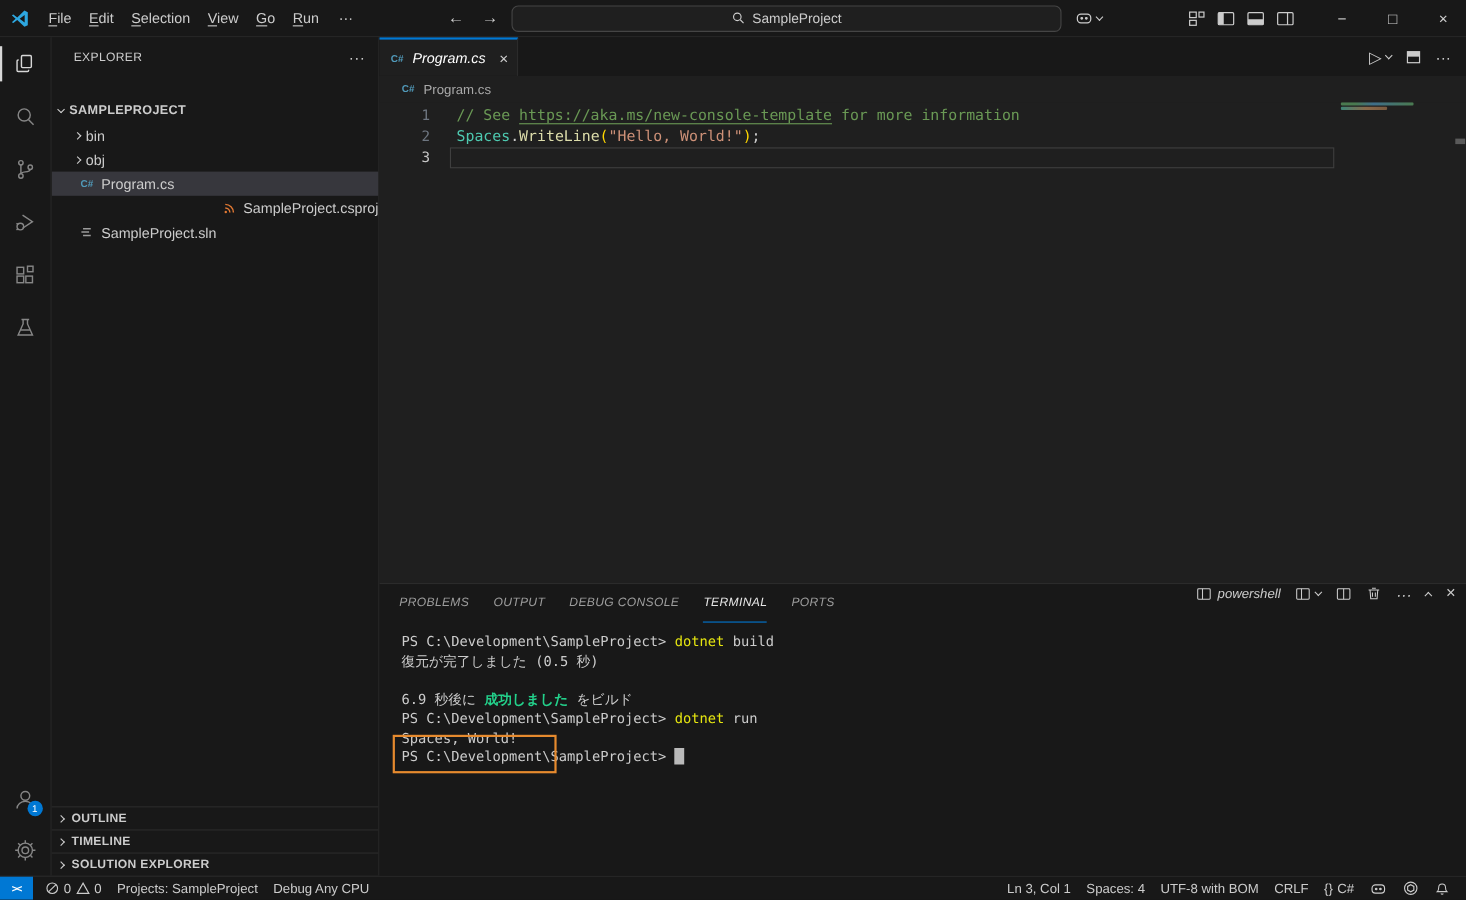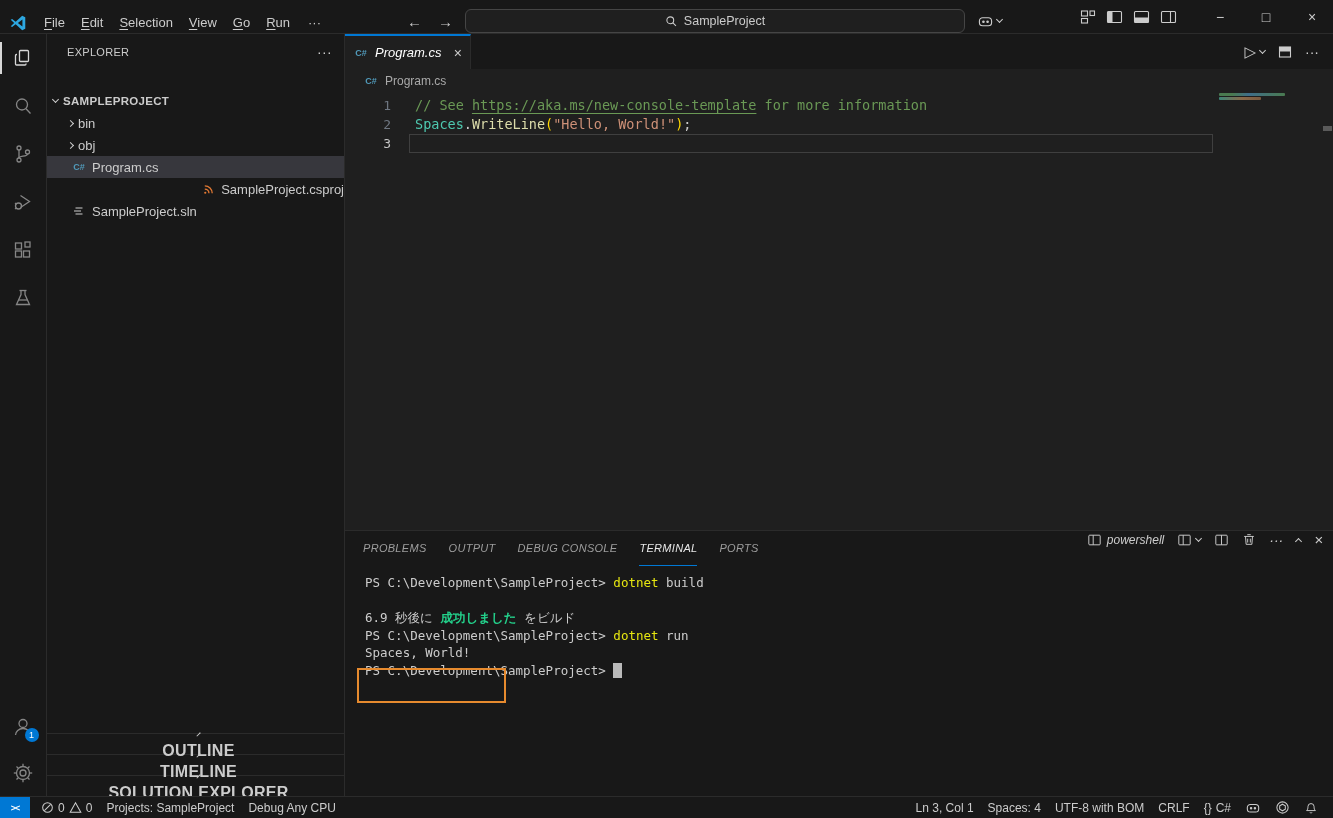--- a/index.html
+++ b/index.html
@@ -2,21 +2,21 @@
 <html><head>
 <meta charset="utf-8">
 <style>
   * { margin:0; padding:0; box-sizing:border-box; }
   html,body { width:1333px; height:818px; overflow:hidden; background:#181818;
     font-family:"Liberation Sans", sans-serif; color:#cccccc; }
   .app { width:1333px; height:818px; display:flex; flex-direction:column; position:relative; }
 
   
   .titlebar { height:34px; background:#181818; border-bottom:1px solid #2b2b2b;
-    display:flex; align-items:flex-end; font-size:13px; }
+    display:flex; align-items:center; font-size:13px; }
   .tb-left { display:flex; align-items:center; gap:2px; padding-left:8px; }
   .logo { width:20px; height:20px; margin-right:6px; display:flex; align-items:center; justify-content:center; }
   .menu-item { padding:3px 8px; border-radius:5px; color:#cccccc; cursor:default; white-space:nowrap; }
   .menu-item .mn { text-decoration:underline; text-underline-offset:2px; }
   .tb-center { flex:1; display:flex; align-items:center; justify-content:center; gap:8px; }
   .nav-arrow { font-size:15px; color:#cccccc; padding:0 4px; }
   .searchbox { width:500px; height:24px; background:#1f1f1f; border:1px solid #454545; border-radius:6px;
     display:flex; align-items:center; justify-content:center; gap:6px; color:#cccccc; font-size:12.5px; }
   .copilot-btn { display:flex; align-items:center; gap:3px; padding:2px 4px; }
   .tb-right { display:flex; align-items:center; gap:4px; padding-right:0; }
@@ -47,21 +47,21 @@
     font-size:11px; color:#cccccc; letter-spacing:.3px; }
   .sb-header .spacer { flex:1; }
   .tree { flex:1; overflow:hidden; }
   .tree-row { height:22px; display:flex; align-items:center; gap:5px; color:#cccccc; cursor:default; }
   .tree-row.selected { background:#37373d; }
   .tree-row.root { font-weight:bold; font-size:11.5px; letter-spacing:.3px; }
   .fico { width:16px; display:inline-flex; justify-content:center; font-size:9px; font-weight:bold; }
   .fico.cs { color:#519aba; }
   .sb-sections { }
   .sb-section { height:21px; border-top:1px solid #2b2b2b; display:flex; align-items:center; gap:7px;
-    padding-left:6px; font-size:16px; font-weight:bold; letter-spacing:.3px; color:#cccccc;flex-direction:column; }
+    padding-left:6px; font-size:11px; font-weight:bold; letter-spacing:.3px; color:#cccccc; }
 
   
   .editor-area { flex:1; display:flex; flex-direction:column; background:#1f1f1f; min-width:0; position:relative; }
   .tabbar { height:35px; background:#181818; display:flex; align-items:stretch; }
   .tab { width:126px; background:#1f1f1f; border-top:2px solid #0078d4; border-right:1px solid #2b2b2b;
     display:flex; align-items:center; gap:6px; padding:0 8px; font-size:13px; color:#ffffff; }
   .tab-label { font-style:italic; }
   .tab-close { margin-left:auto; color:#cccccc; font-size:14px; }
   .editor-actions { margin-left:auto; display:flex; align-items:center; gap:12px; padding-right:14px; color:#cccccc; }
   .run-btn { display:flex; align-items:center; gap:4px; font-size:15px; }
@@ -386,20 +386,21 @@
                 <line x1="6.5" y1="7" x2="6.5" y2="11.5"></line>
                 <line x1="9.5" y1="7" x2="9.5" y2="11.5"></line>
               </svg>
             <span style="font-size:14px;">···</span>
             <span class="chev up"></span>
             <span style="font-size:15px;">×</span>
           </div>
         </div>
         <div class="terminal" id="term">
           <div class="t-line"><span class="tk-fg">PS C:\Development\SampleProject&gt; </span><span class="tk-cmd">dotnet</span><span class="tk-fg"> build</span></div>
+            <div class="t-line"><span class="tk-fg">復元が完了しました (0.5 秒)</span></div>
             <div class="t-line"></div>
             <div class="t-line"><span class="tk-fg">6.9 秒後に </span><span class="tk-ok">成功しました</span><span class="tk-fg"> をビルド</span></div>
             <div class="t-line"><span class="tk-fg">PS C:\Development\SampleProject&gt; </span><span class="tk-cmd">dotnet</span><span class="tk-fg"> run</span></div>
             <div class="t-line"><span class="tk-fg">Spaces, World!</span></div>
             <div class="t-line"><span class="tk-fg">PS C:\Development\SampleProject&gt; </span><span class="t-cursor"></span></div>
             <div class="annotation-box" id="annotation" style="border-color: rgb(230, 138, 46);"></div>
         </div>
       </div>
     </div>
   </div>

